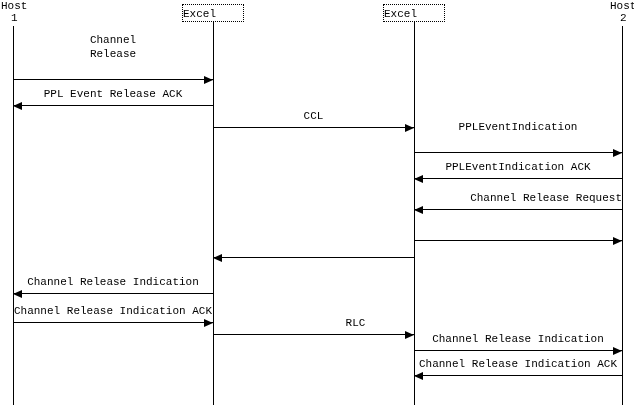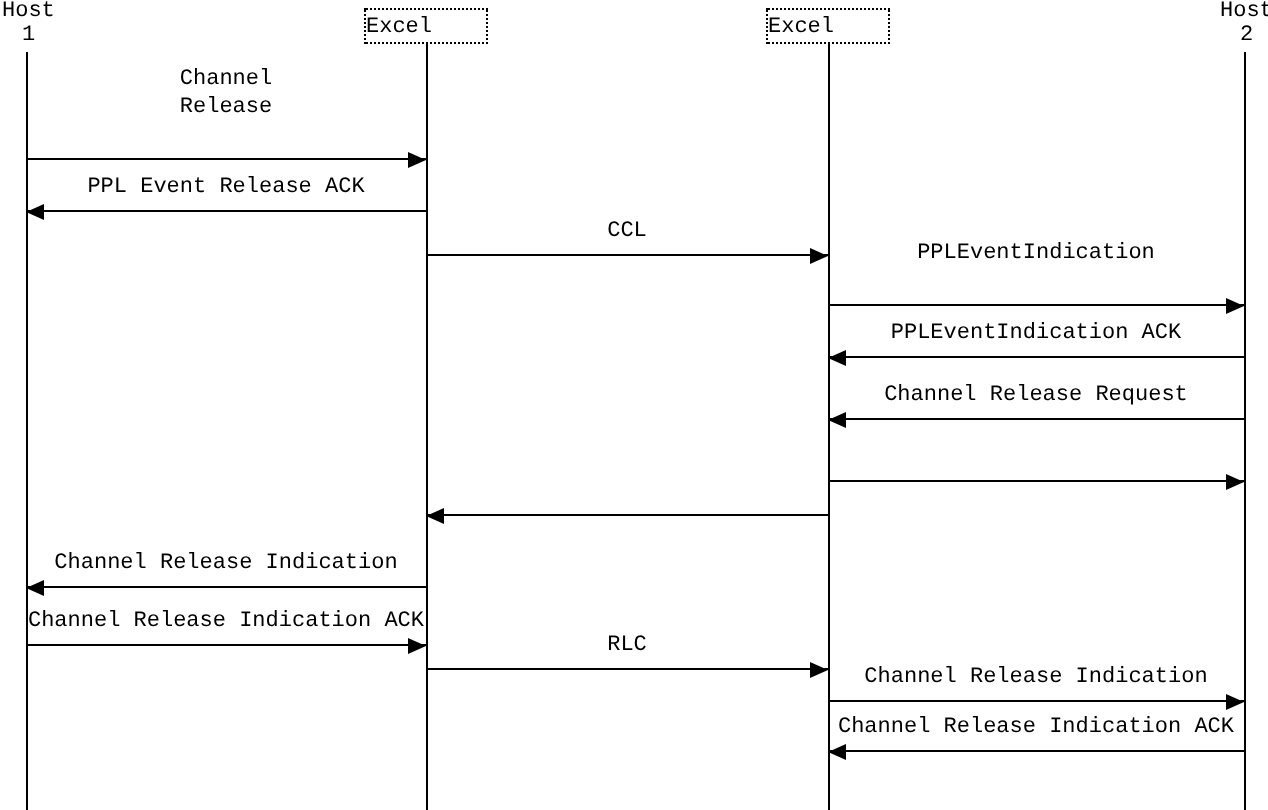--- a/index.html
+++ b/index.html
@@ -94,33 +94,33 @@
     <div class="arrowhead right" style="top: 124px; left: 405px;"></div>
     <div class="msg-label" style="left: 213px; width: 201px; top: 110px;">CCL</div>
     <div class="msg-line" style="left: 414px; top: 152px; width: 208px;"></div>
     <div class="arrowhead right" style="top: 149px; left: 613px;"></div>
     <div class="msg-label" style="left: 414px; width: 208px; top: 121px;">PPLEventIndication</div>
     <div class="msg-line" style="left: 414px; top: 178px; width: 208px;"></div>
     <div class="arrowhead left" style="top: 175px; left: 414px;"></div>
     <div class="msg-label" style="left: 414px; width: 208px; top: 161px;">PPLEventIndication ACK</div>
     <div class="msg-line" style="left: 414px; top: 209px; width: 208px;"></div>
     <div class="arrowhead left" style="top: 206px; left: 414px;"></div>
-    <div class="msg-label" style="left: 414px; width: 208px; top: 192px;">Channel Release Request</div>
+    <div class="msg-label" style="left: 414px; width: 208px; top: 192px; text-align: right;">Channel Release Request</div>
     <div class="msg-line" style="left: 414px; top: 240px; width: 208px;"></div>
     <div class="arrowhead right" style="top: 237px; left: 613px;"></div>
     <div class="msg-line" style="left: 213px; top: 257px; width: 201px;"></div>
     <div class="arrowhead left" style="top: 254px; left: 213px;"></div>
     <div class="msg-line" style="left: 13px; top: 293px; width: 200px;"></div>
     <div class="arrowhead left" style="top: 290px; left: 13px;"></div>
     <div class="msg-label" style="left: 13px; width: 200px; top: 276px;">Channel Release Indication</div>
     <div class="msg-line" style="left: 13px; top: 322px; width: 200px;"></div>
     <div class="arrowhead right" style="top: 319px; left: 204px;"></div>
     <div class="msg-label" style="left: 13px; width: 200px; top: 305px;">Channel Release Indication ACK</div>
     <div class="msg-line" style="left: 213px; top: 334px; width: 201px;"></div>
     <div class="arrowhead right" style="top: 331px; left: 405px;"></div>
-    <div class="msg-label" style="left: 213px; width: 201px; top: 317px;">RLC</div>
+    <div class="msg-label" style="left: 213px; width: 201px; top: 317px; padding-left: 42px;">RLC</div>
     <div class="msg-line" style="left: 414px; top: 350px; width: 208px;"></div>
     <div class="arrowhead right" style="top: 347px; left: 613px;"></div>
     <div class="msg-label" style="left: 414px; width: 208px; top: 333px;">Channel Release Indication</div>
     <div class="msg-line" style="left: 414px; top: 375px; width: 208px;"></div>
     <div class="arrowhead left" style="top: 372px; left: 414px;"></div>
     <div class="msg-label" style="left: 414px; width: 208px; top: 358px;">Channel Release Indication ACK</div>
   </div>
 
 </body></html>

